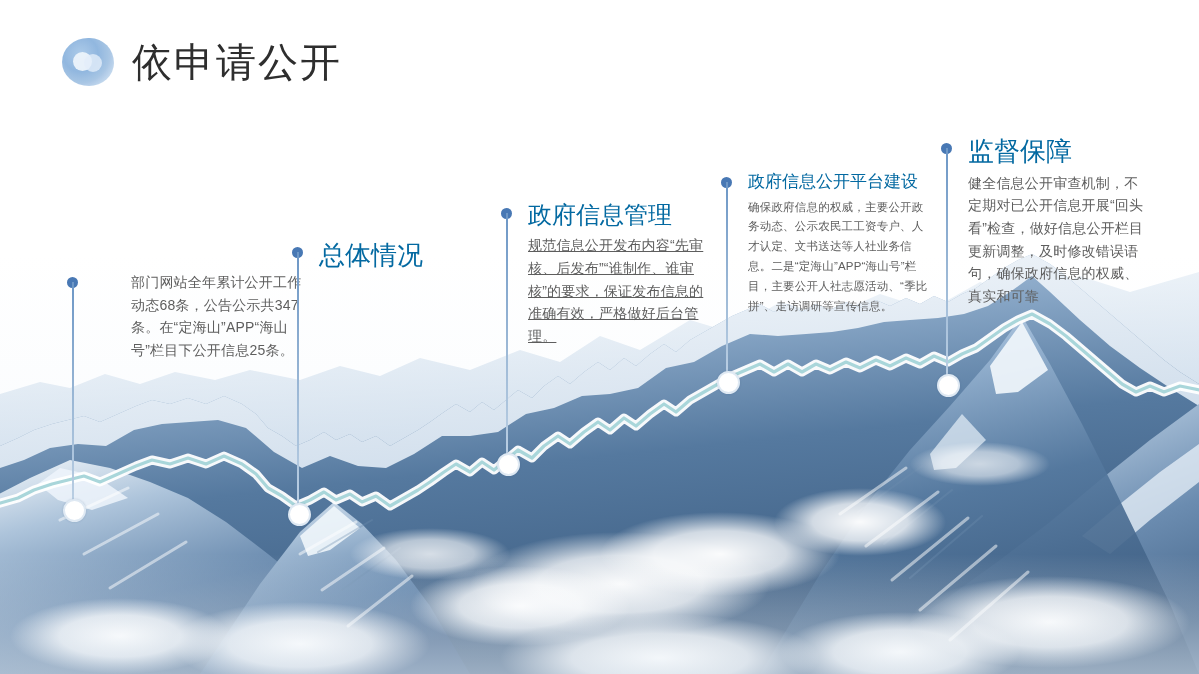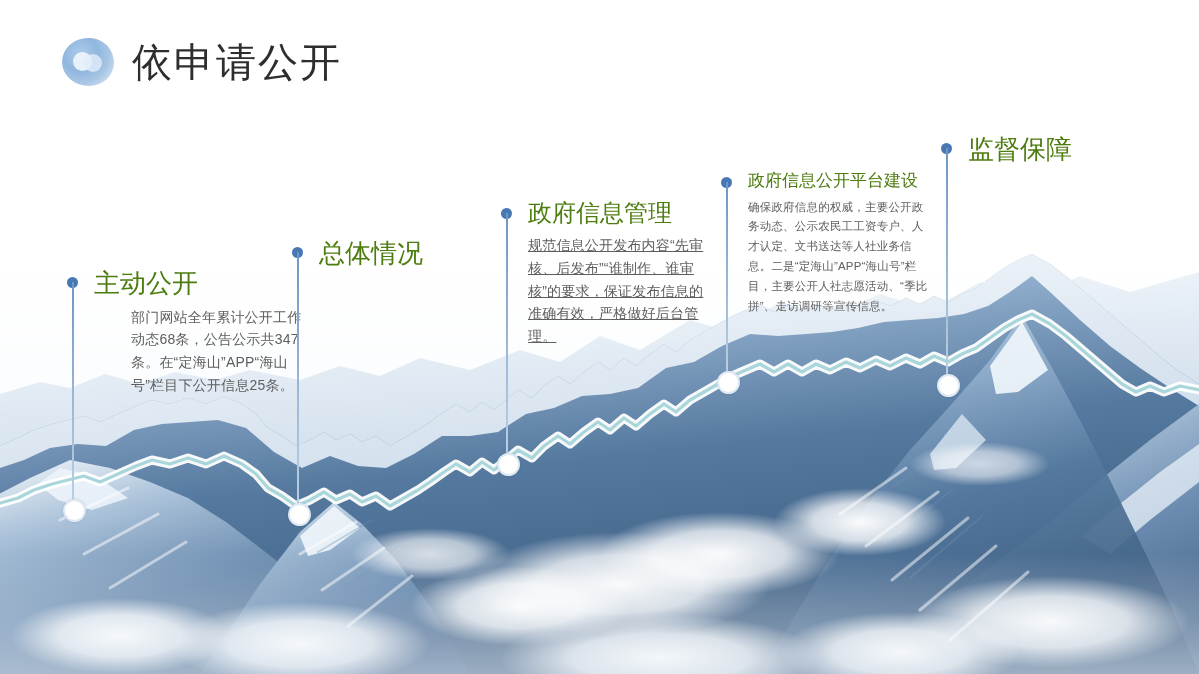--- a/index.html
+++ b/index.html
@@ -109,23 +109,23 @@
     background: #ffffff;
     border: 2px solid #dfe9f3;
     left: -9px;
     box-shadow: 0 0 2px rgba(60,90,130,0.25);
   }
   .ms-body {
     position: absolute;
     left: 22px;
   }
   .ms-head {
-    font-family: Liberation Mono, monospace;
+    font-family: Liberation Sans, sans-serif;
     font-weight: 400;
-    color: #4d7c0f;
+    color: #0369a1;
     white-space: nowrap;
     line-height: 1.1;
     margin-bottom: 6px;
   }
   .ms-text {
     color: #5e5e5e;
     line-height: 1.62;
     letter-spacing: 0.2px;
   }
 
@@ -322,21 +322,20 @@
       <span class="blob-c2"></span>
     </div>
     <div id="page-title">依申请公开</div>
   </div>
 
   <div class="milestone m1" style="left:72px; top:277px;">
     <span class="ms-dot"></span>
     <span class="ms-stem" style="height:226px;"></span>
     <span class="ms-ring" style="top:222px;"></span>
     <div class="ms-body" style="top:-6px;">
-      <div class="ms-head">主动公开</div>
       <div class="ms-text">部门网站全年累计公开工作动态68条，公告公示共347条。在“定海山”APP“海山号”栏目下公开信息25条。</div>
     </div>
   </div>
 
   <div class="milestone m2" style="left:297px; top:247px;">
     <span class="ms-dot"></span>
     <span class="ms-stem" style="height:260px;"></span>
     <span class="ms-ring" style="top:256px;"></span>
     <div class="ms-body" style="top:-6px;">
       <div class="ms-head">总体情况</div>
@@ -362,16 +361,17 @@
       <div class="ms-text">确保政府信息的权威，主要公开政务动态、公示农民工工资专户、人才认定、文书送达等人社业务信息。二是“定海山”APP“海山号”栏目，主要公开人社志愿活动、“季比拼”、走访调研等宣传信息。</div>
     </div>
   </div>
 
   <div class="milestone m5" style="left:946px; top:143px;">
     <span class="ms-dot"></span>
     <span class="ms-stem" style="height:235px;"></span>
     <span class="ms-ring" style="top:231px;"></span>
     <div class="ms-body" style="top:-6px;">
       <div class="ms-head">监督保障</div>
+      <div class="ms-text">健全信息公开审查机制，不定期对已公开信息开展“回头看”检查，做好信息公开栏目更新调整，及时修改错误语句，确保政府信息的权威、真实和可靠</div>
     </div>
   </div>
 
 </div>
 
 </body></html>

